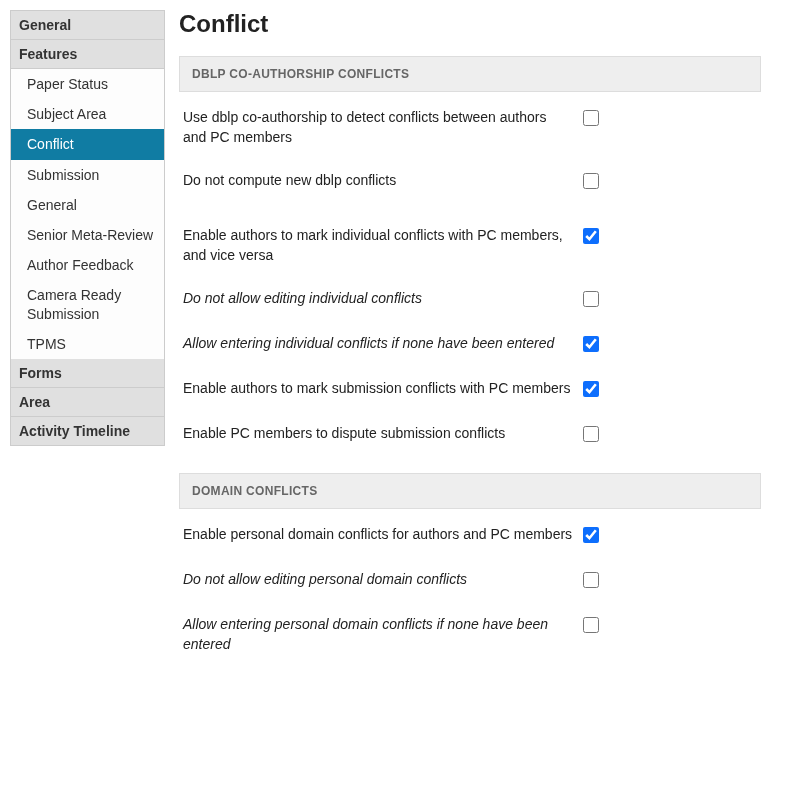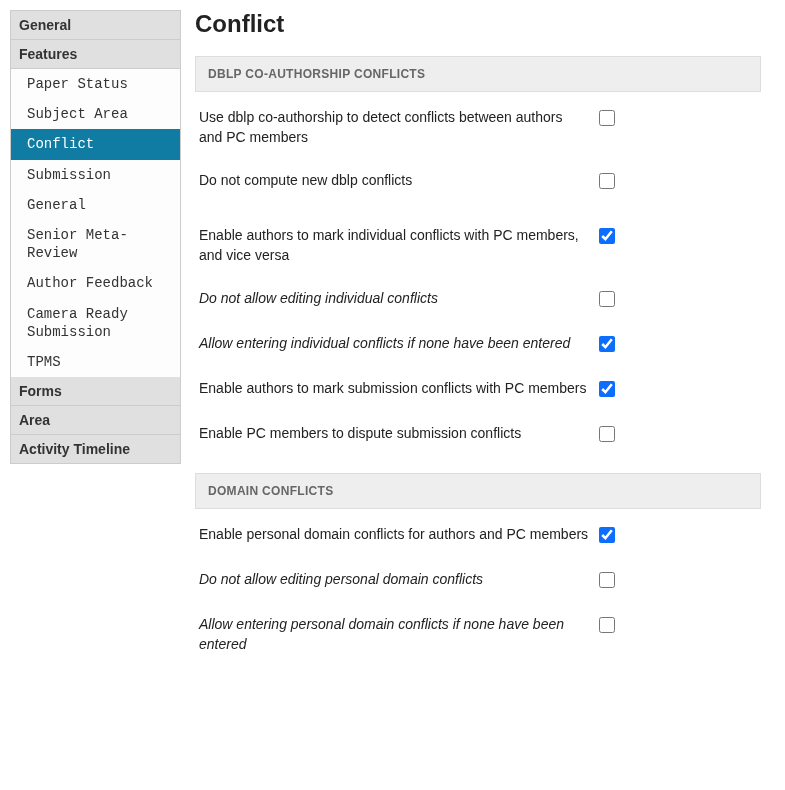--- a/index.html
+++ b/index.html
@@ -9,21 +9,21 @@
     color: #333;
     background: #fff;
     width: 785px;
   }
   .container {
     display: flex;
     align-items: flex-start;
     padding: 10px;
   }
   .sidebar {
-    width: 171px;
+    width: 155px;
     flex-shrink: 0;
     border: 1px solid #ccc;
     background: #f5f5f5;
   }
   .sidebar .header-item {
     font-weight: bold;
     padding: 6px 8px;
     background: #e0e0e0;
     border-bottom: 1px solid #ccc;
     font-size: 14px;
@@ -32,21 +32,20 @@
   .sidebar .header-item:last-of-type { border-bottom: none; }
   .sidebar .sub-list {
     background: #fdfdfd;
   }
   .sidebar .sub-item {
     padding: 6px 6px 6px 16px;
     color: #177a8;
     font-size: 14px;
     cursor: pointer;
     line-height: 1.3;
-    font-family: Liberation Mono, monospace;
   }
   .sidebar .sub-item.active {
     background: #0f7d9e;
     background: #0b7fa3;
     color: #fff;
   }
   .sidebar .sub-item.active { background:#107ca3; }
 
   .main {
     flex: 1;

